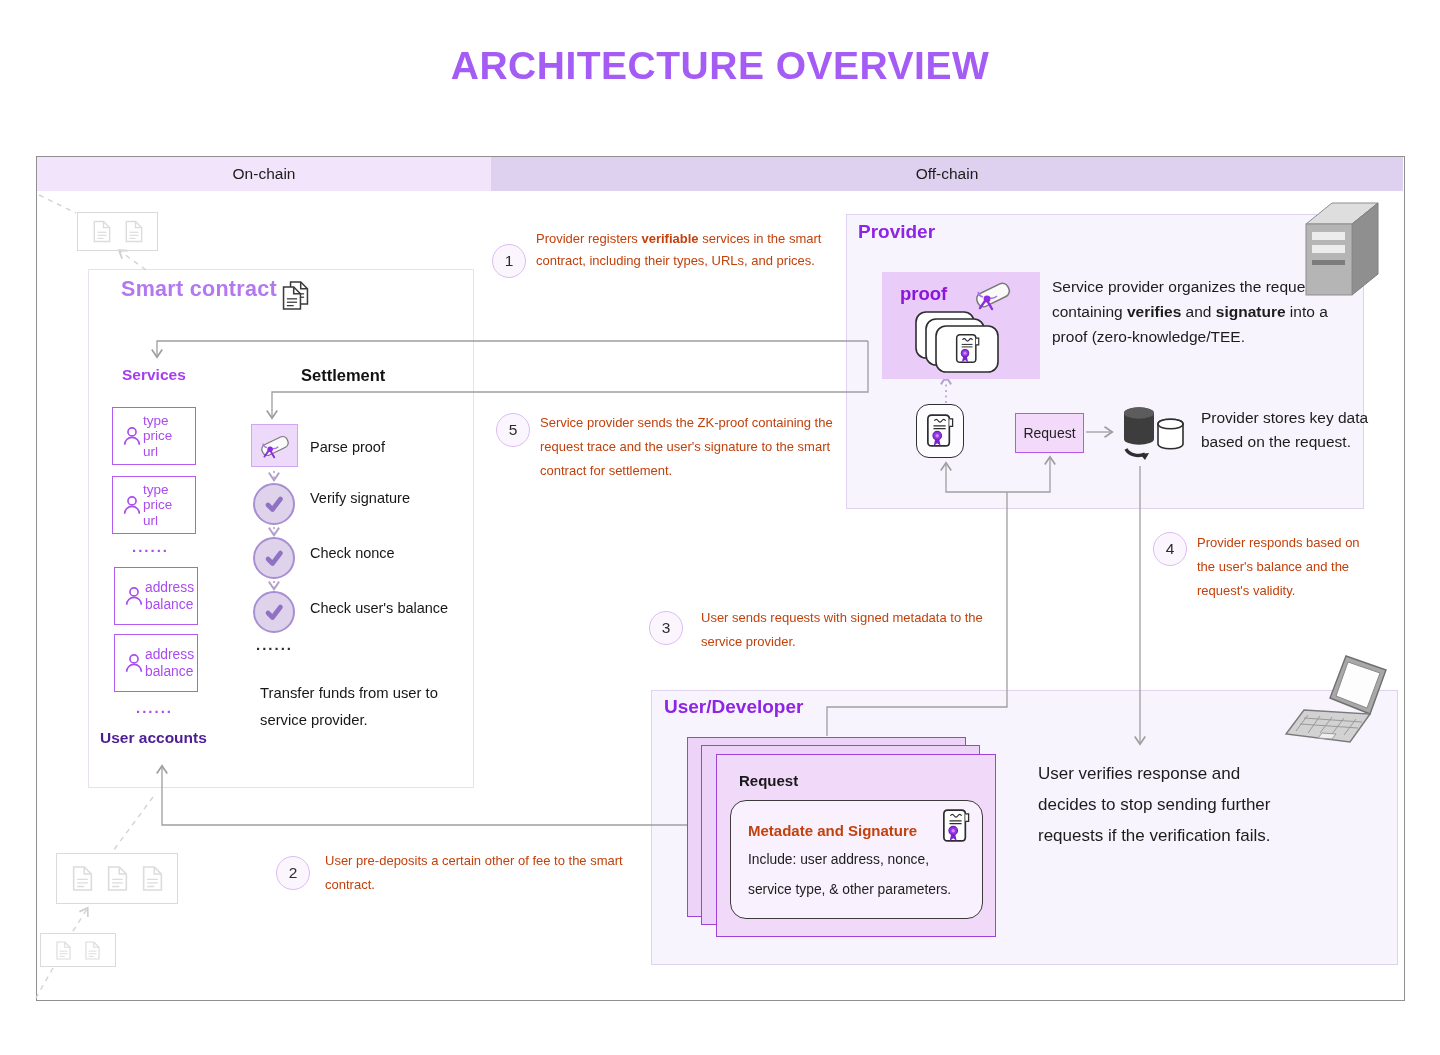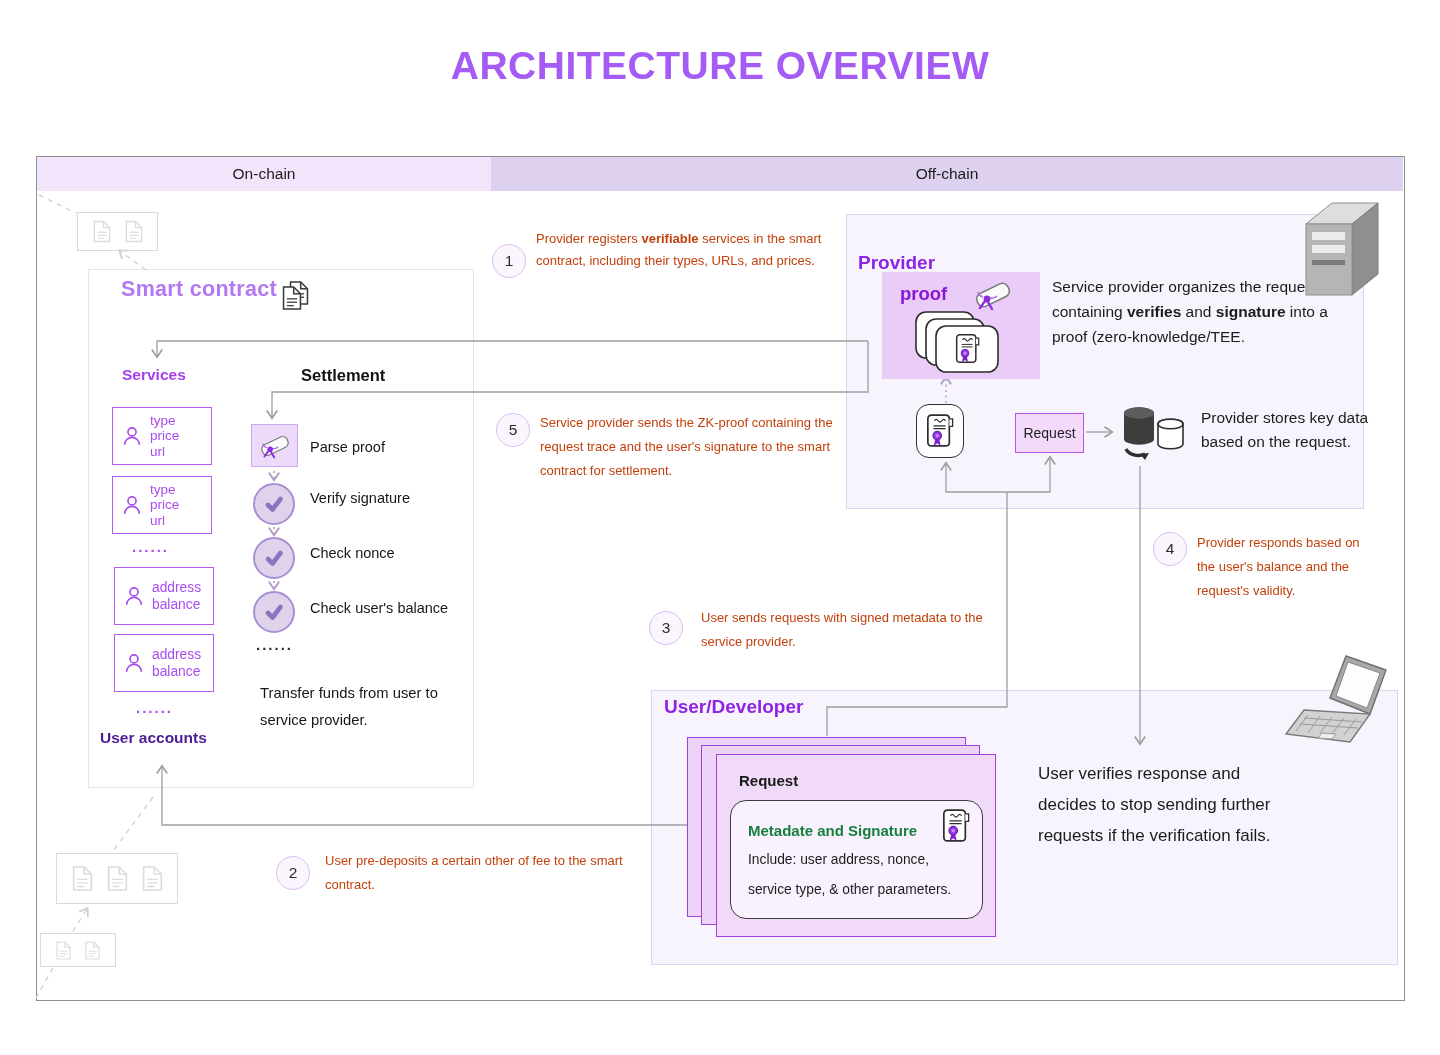--- a/index.html
+++ b/index.html
@@ -11,59 +11,59 @@
   .frame{left:36px;top:156px;width:1367px;height:843px;border:1px solid #8f8f8f;background:#fff;}
   .lane{display:flex;align-items:center;justify-content:center;font-size:15.5px;color:#1c1c1c;height:34px;}
   .lane-on{left:37px;top:157px;width:454px;background:#f2e5fb;}
   .lane-off{left:491px;top:157px;width:912px;background:#ded1ef;}
   
   .sc-box{left:88px;top:269px;width:384px;height:517px;border:1.5px solid #e8e0f2;background:#fff;}
   .sc-title{left:101px;top:277px;font-size:21.5px;font-weight:700;color:#b477f2;letter-spacing:.3px;margin-left:20px;}
   .col-lbl{font-weight:700;font-size:15.5px;}
   .lbl-services{left:122px;top:366px;color:#a43ef0;}
   .lbl-settlement{left:301px;top:366px;color:#121212;font-size:16.5px;}
-  .svcbox{width:100px;height:58px;border:1.5px solid #b55cf0;background:#fff;display:flex;
-          align-items:center;gap:7px;padding-left:8px;box-sizing:border-box;}
+  .svcbox{width:84px;height:58px;border:1.5px solid #b55cf0;background:#fff;display:flex;
+          align-items:center;padding-left:8px;box-sizing:border-box;}
   .svcbox .tx{font-size:13.5px;line-height:15.5px;color:#a94cf0;}
   .acct .tx{font-size:13.8px;line-height:17px;}
   .dots{font-size:15px;font-weight:700;letter-spacing:2px;color:#a94cf0;}
   .dots.dark{color:#2e2e2e;}
   .lbl-accounts{left:100px;top:729px;font-weight:700;font-size:15.5px;color:#4c1d95;}
   .parse-box{left:251px;top:424px;width:47px;height:43px;background:#edd9f9;border:1.5px solid #cfa6f0;
              display:flex;align-items:center;justify-content:center;box-sizing:border-box;}
   .chk{width:42px;height:42px;border-radius:50%;background:#ded3eb;border:2px solid #a88ed2;
        display:flex;align-items:center;justify-content:center;box-sizing:border-box;}
   .slab{font-size:14.5px;color:#171717;}
   .transfer{left:260px;top:680px;width:185px;font-size:14.8px;line-height:26.5px;color:#171717;}
   
   .stepnum{width:34px;height:34px;border-radius:50%;background:#fbf6fe;border:1.5px solid #dcbcf4;
            color:#2b2b2b;font-size:15.5px;display:flex;align-items:center;justify-content:center;box-sizing:border-box;}
   .steptext{font-size:13px;line-height:1.86;color:#c2410c;}
   
   .pv-box{left:846px;top:214px;width:516px;height:293px;background:#f8f4fd;border:1px solid #ded2ee;}
-  .pv-title{left:858px;top:221px;font-size:19px;font-weight:700;color:#8e24e4;margin-top:31px;}
+  .pv-title{left:858px;top:221px;font-size:19px;font-weight:700;color:#8e24e4;}
   .proof-box{left:882px;top:272px;width:158px;height:107px;background:#e9ccf8;}
   .proof-lbl{left:900px;top:283px;font-size:18.5px;font-weight:700;color:#8a16d9;}
   .certbox{left:916px;top:404px;width:48px;height:54px;border:1.7px solid #2f2f2f;border-radius:13px;
            background:#fdfcff;display:flex;align-items:center;justify-content:center;box-sizing:border-box;}
   .preq{left:1015px;top:413px;width:69px;height:40px;background:#f3dafa;border:1.5px solid #b558e9;
         display:flex;align-items:center;justify-content:center;font-size:14px;color:#222;box-sizing:border-box;}
   .stores{left:1201px;top:406px;width:172px;font-size:15.5px;line-height:24px;color:#1c1c1c;}
   .organize{left:1052px;top:274px;width:288px;font-size:15.5px;line-height:25px;color:#1c1c1c;}
   
   .ud-box{left:651px;top:690px;width:745px;height:273px;background:#f8f4fd;border:1px solid #ded2ee;}
   .ud-title{left:664px;top:696px;font-size:19px;font-weight:700;color:#8e24e4;}
   .card{border:1.6px solid #9d43d9;background:#edd3f8;}
   .card-back{left:687px;top:737px;width:277px;height:178px;}
   .card-mid{left:701px;top:745px;width:277px;height:178px;}
   .card-front{left:716px;top:754px;width:278px;height:181px;background:#f1daf9;}
   .req-lbl{left:22px;top:17px;font-size:15px;font-weight:700;color:#191919;}
   .inner{left:13px;top:45px;width:253px;height:119px;background:#f9f1fd;border:1.5px solid #3c3c3c;
          border-radius:16px;box-sizing:border-box;}
-  .ctitle{left:17px;top:21px;font-size:15px;font-weight:700;color:#15803d;}
+  .ctitle{left:17px;top:21px;font-size:15px;font-weight:700;color:#c2410c;}
   .cline{font-size:13.8px;color:#1d1d1d;}
   .verifytx{left:1038px;top:758px;width:252px;font-size:17px;line-height:31px;color:#1c1c1c;}
   
   .faint{border:1px solid #dadada;display:flex;align-items:center;justify-content:center;gap:12px;
          box-sizing:border-box;color:#dcdcdc;}
   .b{font-weight:700;}
   svg{display:block;}
 </style>
 </head>
 <body>

